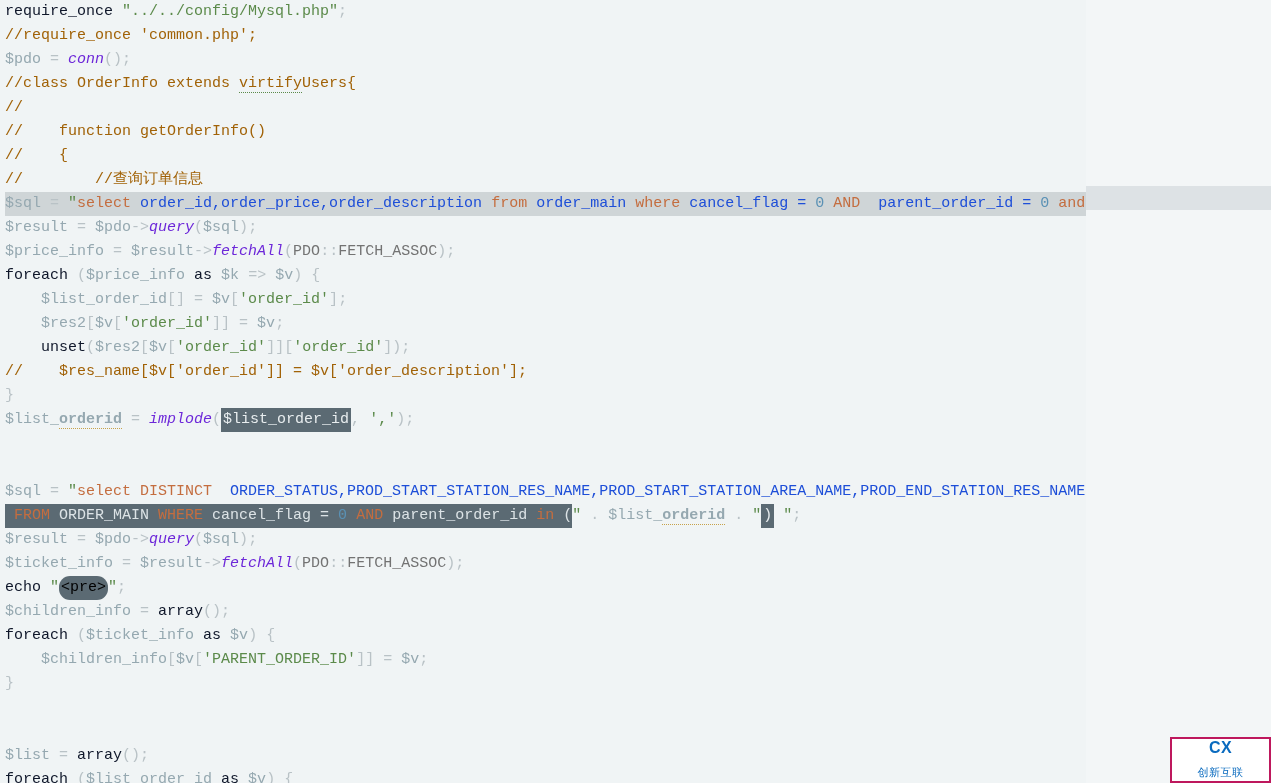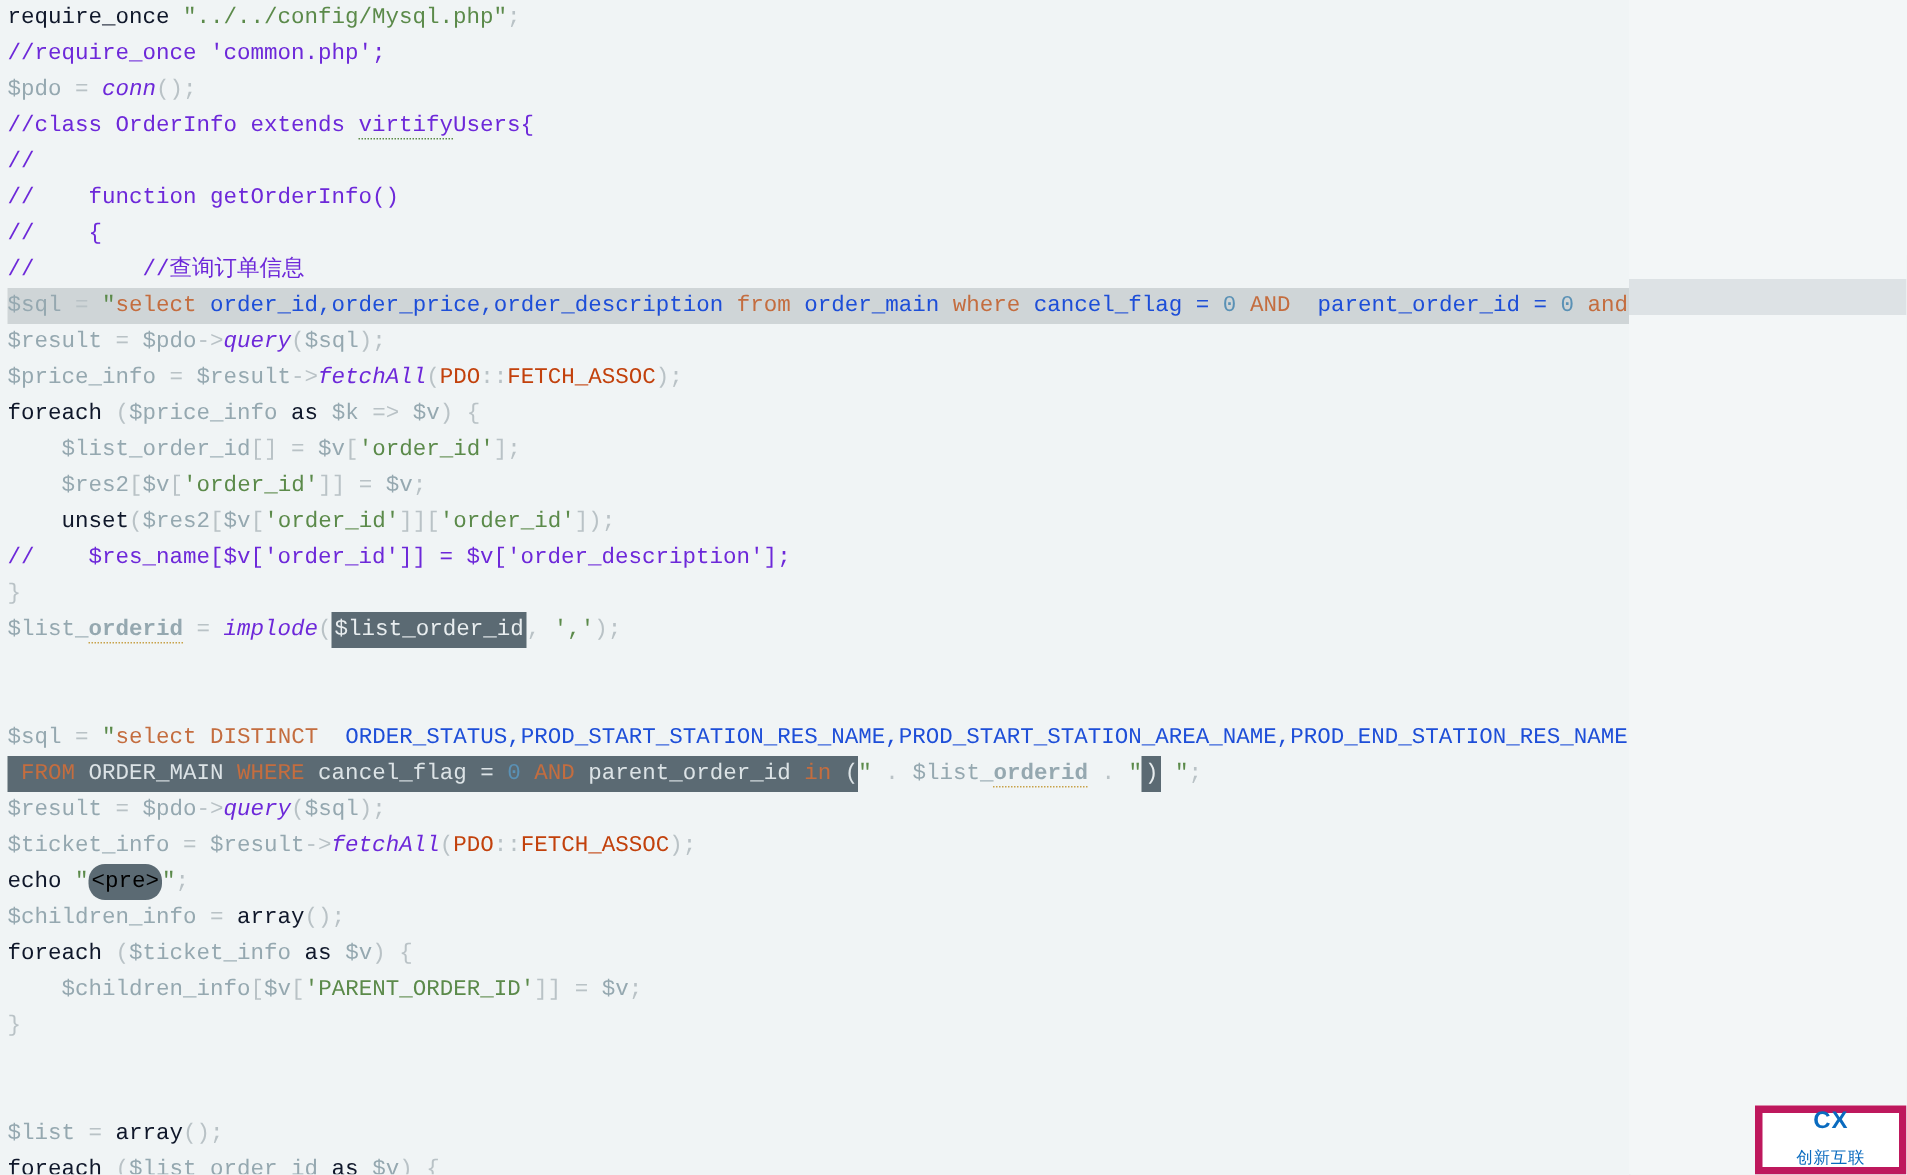--- a/index.html
+++ b/index.html
@@ -23,40 +23,40 @@
     position: absolute; left: 1086px; top: 186px; width: 185px; height: 24px;
     background: rgba(180,190,195,0.35);
   }
 
   .line { display: block; height: 24px; }
   .line.hl { background: #cfd5d7; }
 
   
   .kw    { color: #0f172a; }          
   .str   { color: #5b8a4a; }          
-  .cmt   { color: #6d28d9; }          
+  .cmt   { color: #a16207; }          
   .var   { color: #95a8b0; margin-top: 48px; }          
   .func  { color: #6d28d9; font-style: italic; }   
   .num   { color: #5a91b5; }
   .punc  { color: #b9c2c6; }          
   .op    { color: #b9c2c6; }          
   .sqlkw { color: #c46d3f; font-family: Liberation Mono, monospace; }          
   .sqltx { color: #1d4ed8; }          
-  .const { color: #c2410c; }          
+  .const { color: #737373; }          
   .underline { border-bottom: 1px dotted #5b8a4a; }
   .underline-y { border-bottom: 1px dotted #c7a24a; font-weight: bold; }
 
   .dark-pill {
     display:inline-block; background:#5b6a73; color:#e8edef; padding:0 2px;
   }
   .dark-pill-y { color:#000000;border-radius:11px; }
 
   .logo-wrap {
     position: absolute; right: 0; bottom: 0; width: 101px; height: 46px;
-    background: #ffffff; border: 5px solid #be185d;
+    background: #ffffff; border: 2px solid #be185d;
     display:flex; align-items:center; justify-content:center;
   }
 
   
   .logo-glyph {
     font-size: 11px; color:#0a6bbf; letter-spacing:0.5px; font-family: sans-serif;
     display:flex; flex-direction:column; align-items:center;
   }
   .logo-glyph .cx-top { font-weight:bold; font-size:16px; }
 </style>

